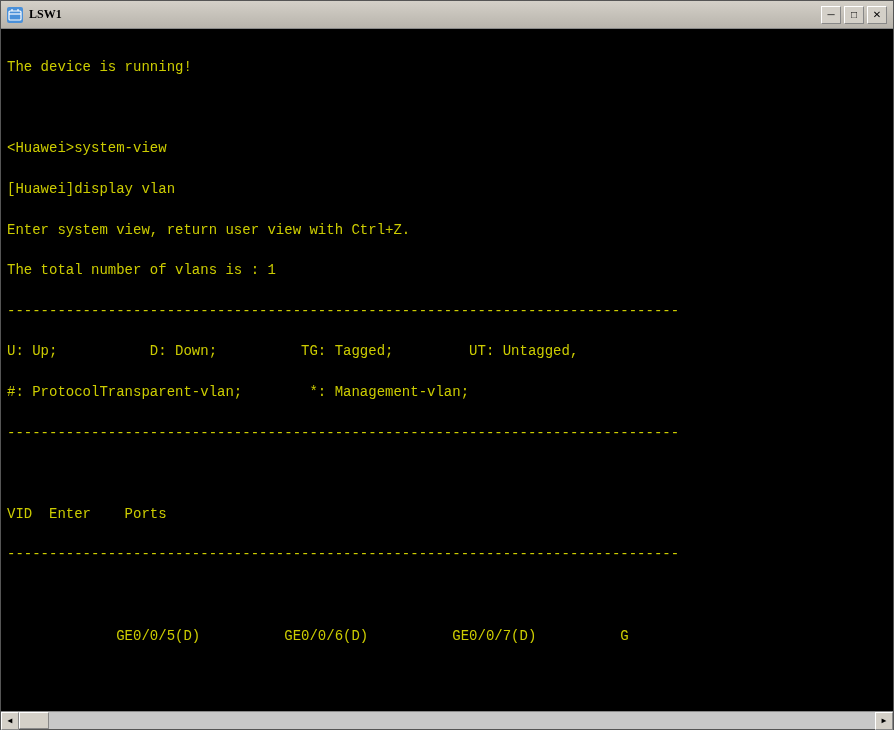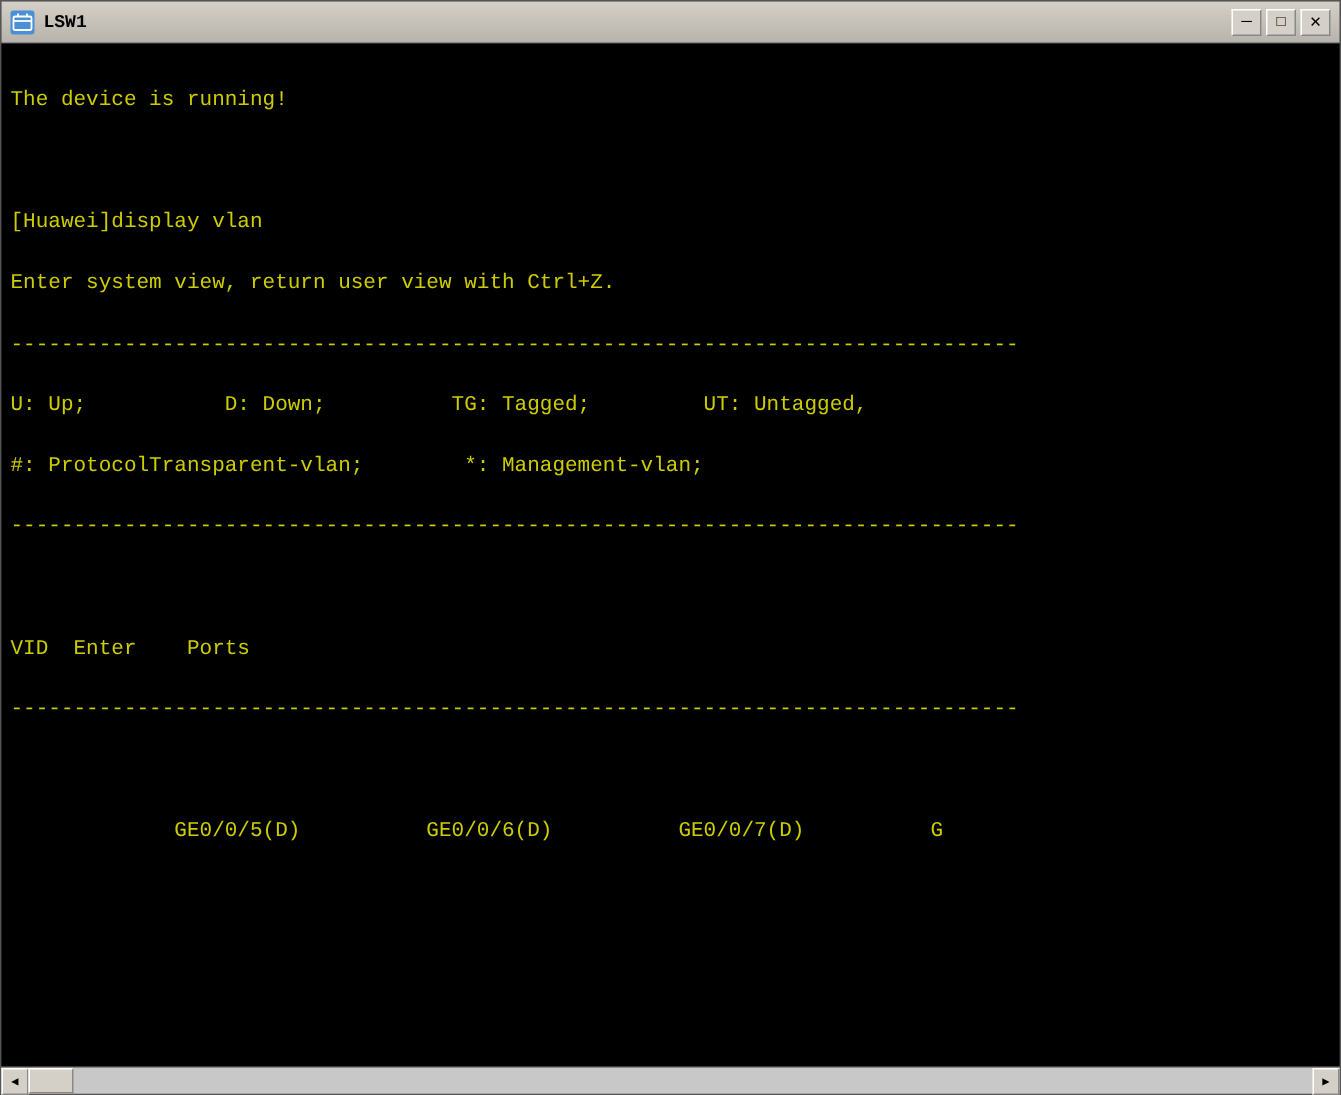--- a/index.html
+++ b/index.html
@@ -45,21 +45,21 @@
       align-items: center;
       justify-content: center;
       font-size: 10px;
       font-weight: bold;
       color: white;
       border-radius: 2px;
     }
 
     .title-text {
       font-size: 12px;
-      font-family: Liberation Mono, monospace;
+      font-family: Liberation Serif, serif;
       color: #000;
       font-weight: bold;
     }
 
     .title-bar-controls {
       display: flex;
       gap: 3px;
     }
 
     .title-btn {
@@ -162,22 +162,24 @@
       <div class="title-btn">─</div>
       <div class="title-btn">□</div>
       <div class="title-btn">✕</div>
     </div>
   </div>
 
   <div class="terminal-area">
     <div class="terminal-content">
 <span class="line">The device is running!</span>
 <span class="line"> </span>
+<span class="line">&lt;Huawei&gt;system-view</span>
 <span class="line">[Huawei]display vlan</span>
 <span class="line">Enter system view, return user view with Ctrl+Z.</span>
+<span class="line">The total number of vlans is : 1</span>
 <span class="line dashed">--------------------------------------------------------------------------------</span>
 <span class="line">U: Up;           D: Down;          TG: Tagged;         UT: Untagged,</span>
 <span class="line">#: ProtocolTransparent-vlan;        *: Management-vlan;</span>
 <span class="line dashed">--------------------------------------------------------------------------------</span>
 <span class="line"> </span>
 <span class="line">VID  Enter    Ports</span>
 <span class="line dashed">--------------------------------------------------------------------------------</span>
 <span class="line"> </span>
 <span class="line">             GE0/0/5(D)          GE0/0/6(D)          GE0/0/7(D)          G</span>
 

